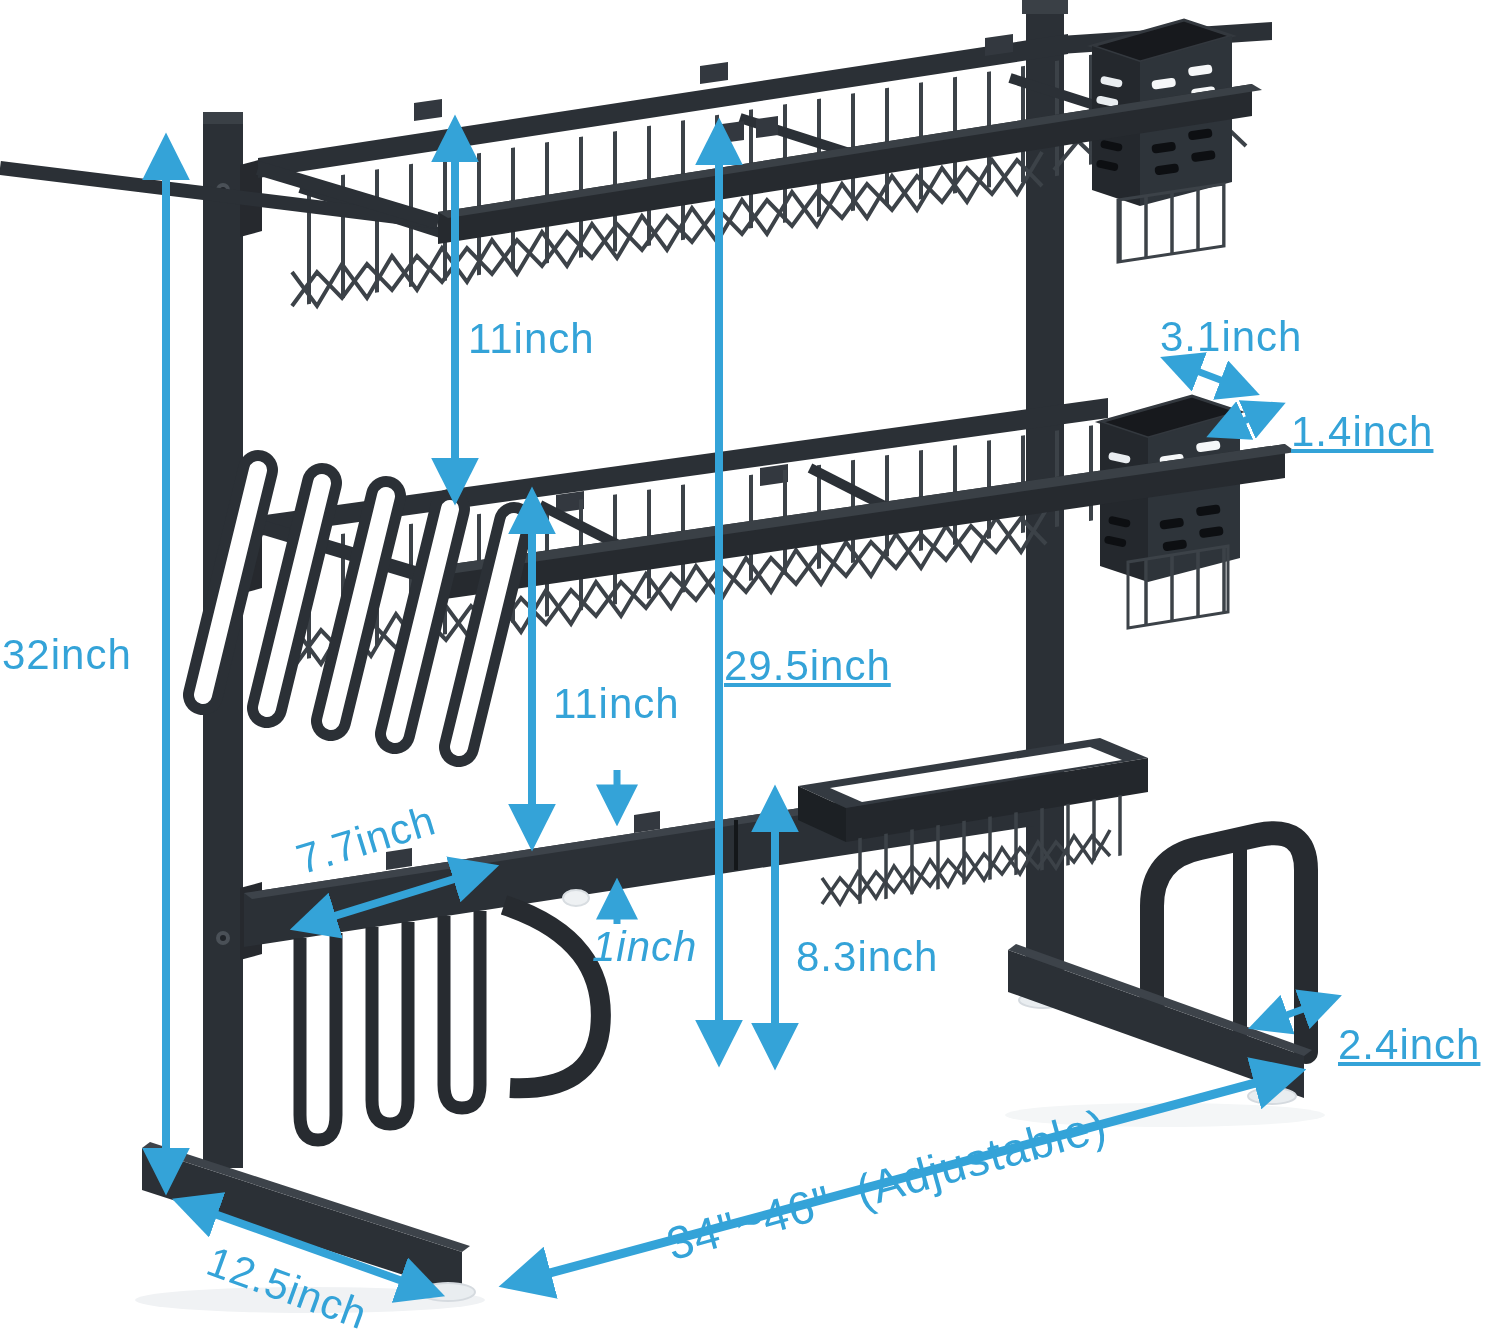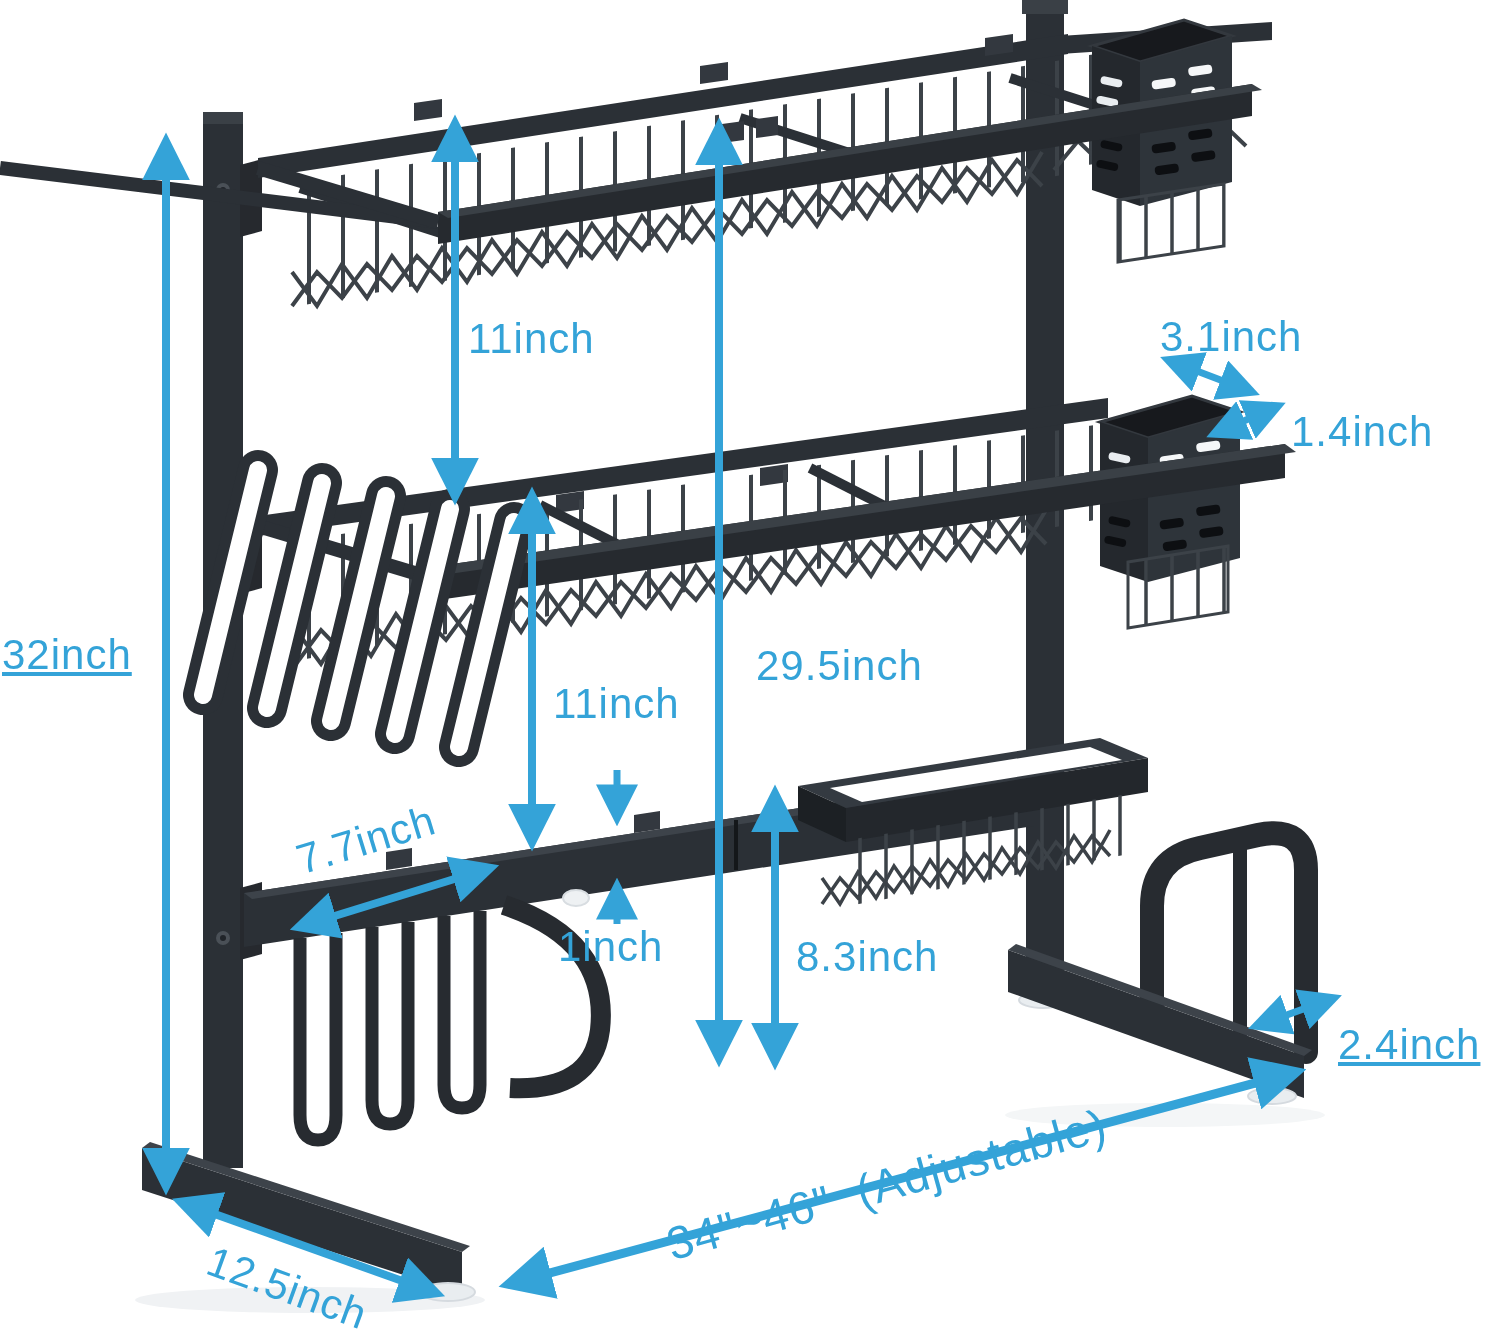--- a/index.html
+++ b/index.html
@@ -188,26 +188,26 @@
     <line x1="299" y1="927" x2="490" y2="868" stroke-width="8" marker-start="url(#ah)" marker-end="url(#ah)"></line>
     <line x1="617" y1="770" x2="617" y2="818" stroke-width="7" marker-end="url(#ah)"></line>
     <line x1="617" y1="924" x2="617" y2="886" stroke-width="7" marker-end="url(#ah)"></line>
     <line x1="775" y1="794" x2="775" y2="1061" stroke-width="8" marker-start="url(#ah)" marker-end="url(#ah)"></line>
     <line x1="1256" y1="1026" x2="1334" y2="998" stroke-width="7" marker-start="url(#ah)" marker-end="url(#ah)"></line>
     <line x1="181" y1="1202" x2="436" y2="1293" stroke-width="8" marker-start="url(#ah)" marker-end="url(#ah)"></line>
     <line x1="509" y1="1284" x2="1296" y2="1072" stroke-width="9" marker-start="url(#ah)" marker-end="url(#ah)"></line>
   </g>
 </svg>
 
-<div class="dim" style="left:2px;top:634px;text-decoration:underline;">32inch</div>
+<div class="dim" style="left:2px;top:634px;">32inch</div>
 <div class="dim" style="left:468px;top:318px;">11inch</div>
 <div class="dim" style="left:1160px;top:316px;">3.1inch</div>
-<div class="dim" style="left:1291px;top:411px;">1.4inch</div>
-<div class="dim" style="left:756px;top:645px;">29.5inch</div>
+<div class="dim" style="left:1291px;top:411px;text-decoration:underline;">1.4inch</div>
+<div class="dim" style="left:724px;top:645px;text-decoration:underline;">29.5inch</div>
 <div class="dim" style="left:553px;top:683px;">11inch</div>
 <div class="dim rot-77" style="left:298px;top:840px;">7.7inch</div>
-<div class="dim" style="left:558px;top:926px;">1inch</div>
+<div class="dim" style="left:592px;top:926px;font-style:italic;">1inch</div>
 <div class="dim" style="left:796px;top:936px;">8.3inch</div>
 <div class="dim" style="left:1338px;top:1024px;text-decoration:underline;">2.4inch</div>
 <div class="dim rot-125" style="left:216px;top:1240px;">12.5inch</div>
 <div class="dim rot-3446" style="left:668px;top:1222px;">34"~46"  (Adjustable)</div>
 
 </div>
 
 </body></html>

